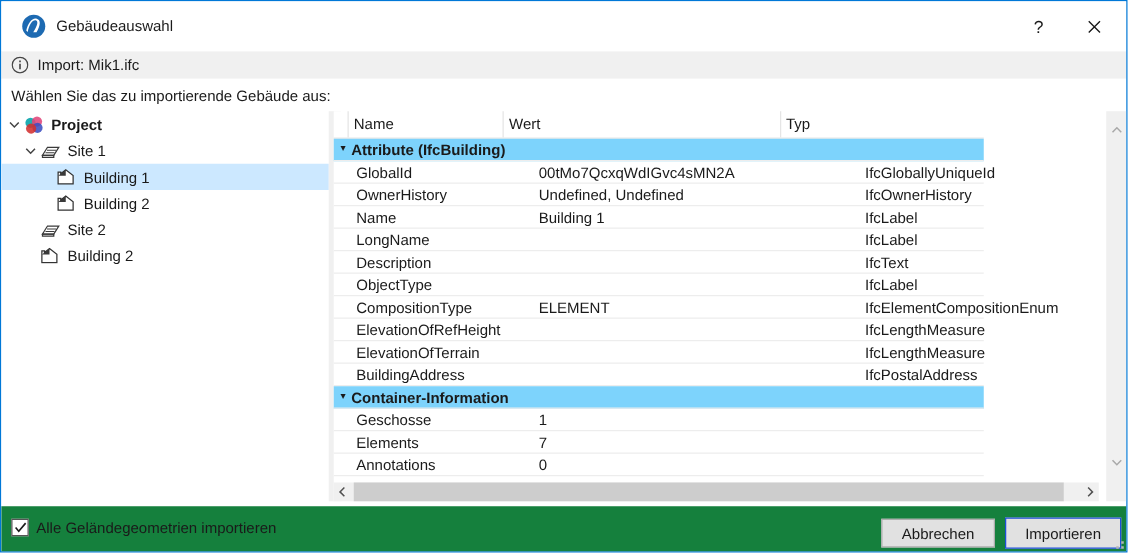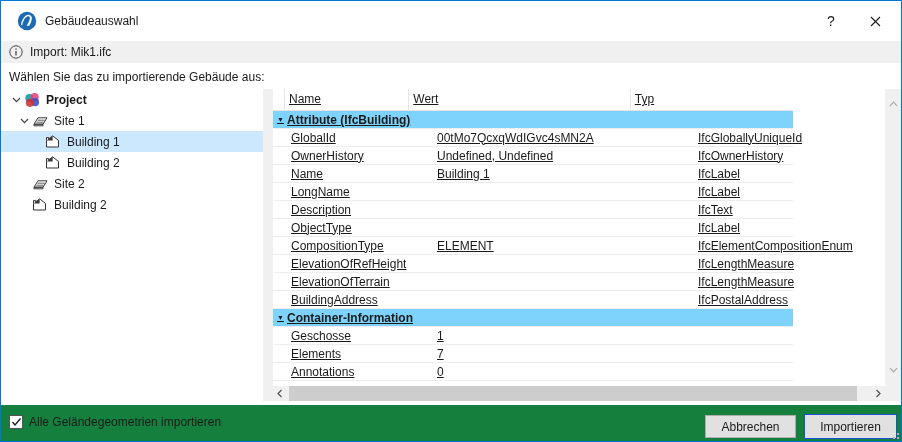--- a/index.html
+++ b/index.html
@@ -18,32 +18,32 @@
   
   .infobar { height:22px; background:#f0f0f0; display:flex; align-items:center; padding-left:8px; gap:7px; }
 
   
   .content { position:relative; height:342px; background:#fff; }
   .tree-label { position:absolute; left:8px; top:7px; white-space:nowrap; }
 
   .tree { position:absolute; left:0; top:26px; width:262px; }
   .titem { height:21px; display:flex; align-items:center; white-space:nowrap; }
   .titem.sel { background:#cce8ff; }
-  .titem.lv0 { padding-left:9px; }
+  .titem.lv0 { padding-left:4px; }
   .titem.lv1 { padding-left:17px; }
   .titem.lv2 { padding-left:30px; }
   .tchev { width:13px; height:13px; display:inline-flex; align-items:center; justify-content:center; flex:none; }
   .ticon { width:17px; height:16px; display:inline-flex; align-items:center; justify-content:center; flex:none; }
   .tlabel { margin-left:6px; }
   .tlabel.b { font-weight:bold; }
 
   .gap-strip { position:absolute; left:262px; top:26px; width:10px; height:312px; background:#f0f0f0; }
 
   
-  .table { position:absolute; left:272px; top:26px; width:520px; height:312px; background:#fff;text-decoration:underline; }
+  .table { position:absolute; left:266px; top:26px; width:520px; height:312px; background:#fff; }
   .thead { height:22px; display:flex; border-bottom:1px solid #e5e5e5; }
   .th { line-height:21px; padding-left:4px; white-space:nowrap; overflow:hidden; }
   .th.c0 { width:14px; border-right:1px solid #e5e5e5; padding:0; }
   .th.c1 { width:146px; border-right:1px solid #e5e5e5; }
   .th.c2 { width:261px; border-right:1px solid #e5e5e5; }
   .th.c3 { width:191px; }
   .trow { height:18px; display:flex; align-items:center; border-bottom:1px solid #ededed; white-space:nowrap; }
   .trow.group { background:#7dd3fc; font-weight:bold; }
   .tri { width:10px; margin-left:4px; font-size:7px; color:#1a1a1a; flex:none; }
   .gname { padding-left:0; }

